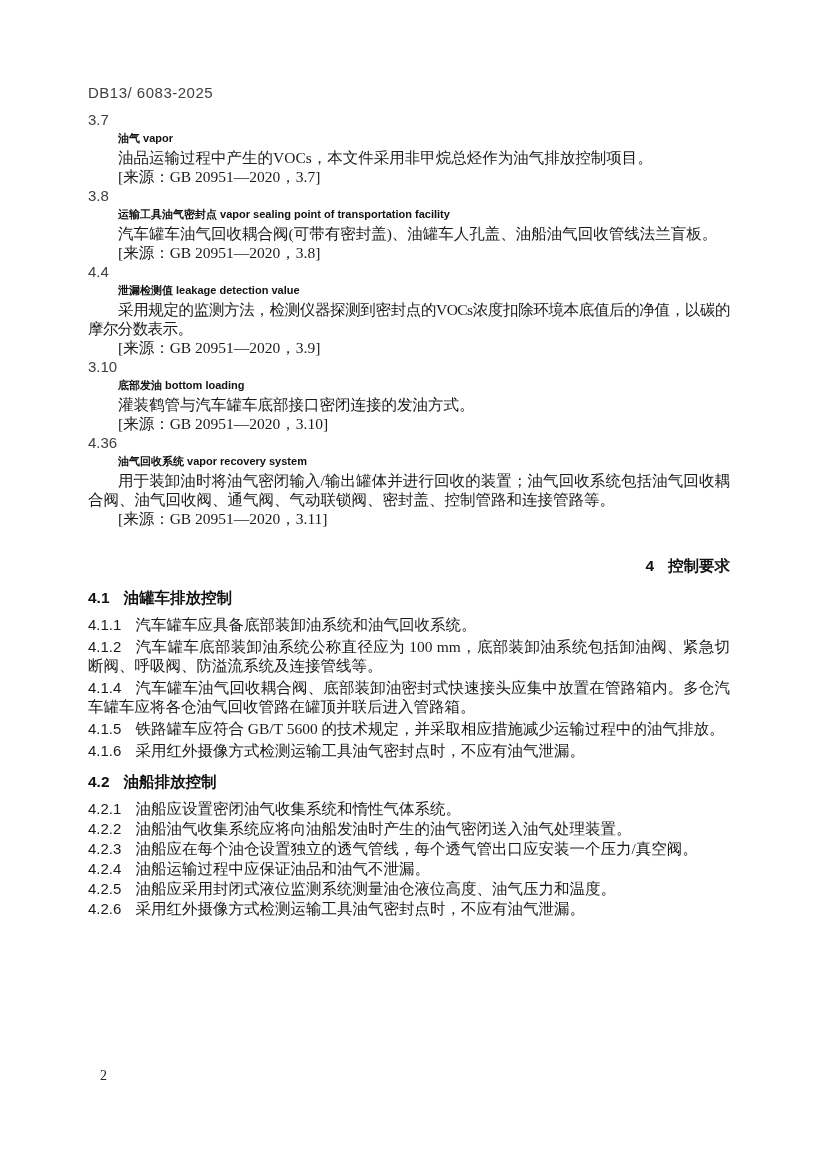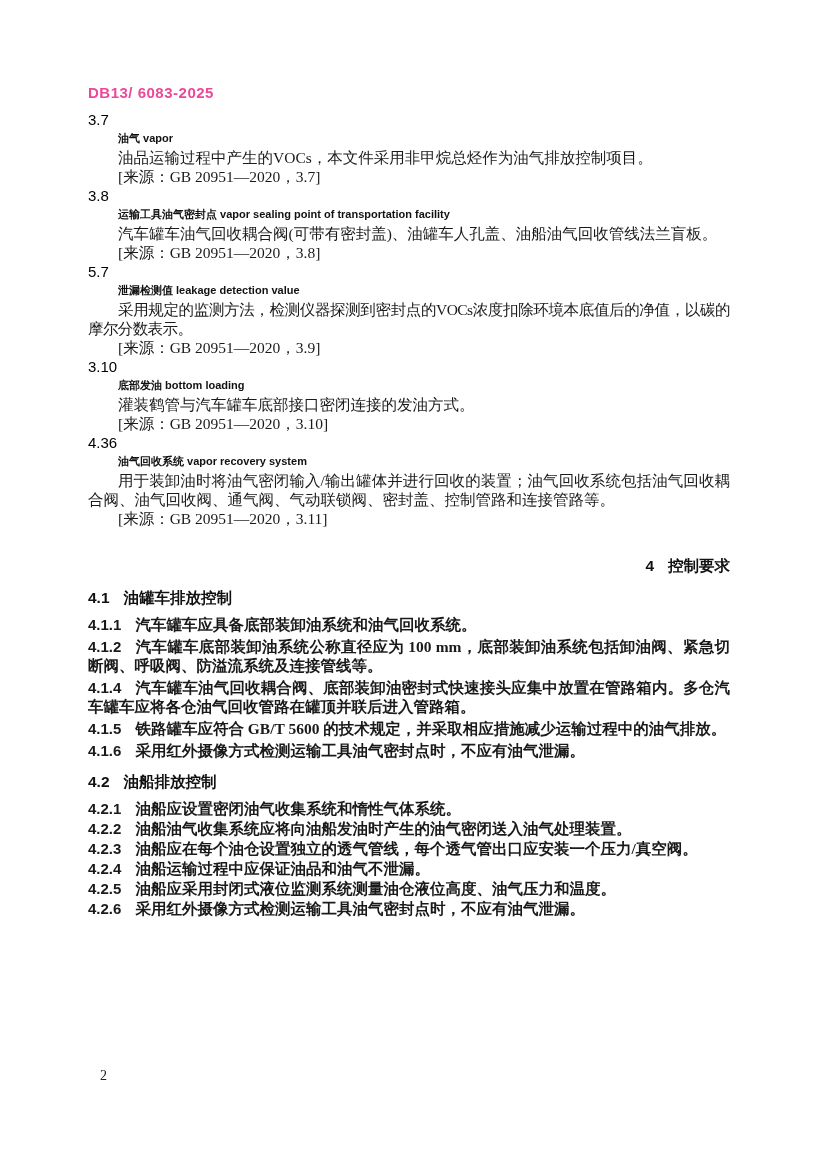--- a/index.html
+++ b/index.html
@@ -14,39 +14,39 @@
     background: #ffffff;
     color: #1a1a1a;
     font-family: "Liberation Serif", "DejaVu Serif", serif;
     overflow: hidden;
   }
   .doc-header {
     position: absolute;
     left: 88px;
     top: 84px;
     font-family: "Liberation Sans", "DejaVu Sans", sans-serif;
-    font-weight: bold;
+    font-weight: normal;
     font-size: 15px;
     letter-spacing: 0.5px;
-    color: #ec4899;
+    color: #404040;
   }
   .content {
     position: absolute;
     left: 88px;
     top: 110px;
     width: 642px;
   }
   .content p { margin: 0; padding: 0; }
 
   
   .t-num {
     font-family: "Liberation Sans", "DejaVu Sans", sans-serif;
     font-size: 15px;
     line-height: 19px;
-    color: #000000;
+    color: #404040;
   }
   .t-term {
     font-family: "Liberation Sans", "DejaVu Sans", sans-serif;
     font-weight: bold;
     font-size: 11px;
     line-height: 19px;
     text-indent: 30px;
     color: #111;
   }
   .t-body {
@@ -69,21 +69,21 @@
     font-size: 15.5px;
     line-height: 20px;
     margin: 0;
     color: #111;
   }
   .h-clause.level1 { margin-top: 28px; text-align: right; }
   .h-clause.level2 { margin-top: 12px; }
   .h-clause .h-num { margin-right: 14px; }
 
   
-  .items { margin-top: 7px; font-weight: bold; }
+  .items { margin-top: 7px; }
   .item {
     font-size: 15.5px;
     line-height: 19px;
     text-align: justify;
     margin-bottom: 3px !important;
   }
   .item .i-num {
     font-family: "Liberation Sans", "DejaVu Sans", sans-serif;
     font-size: 15px;
     margin-right: 14px;
@@ -117,21 +117,21 @@
     </div>
 
     <div>
       <p class="t-num">3.8</p>
       <p class="t-term">运输工具油气密封点 vapor sealing point of transportation facility</p>
       <p class="t-body">汽车罐车油气回收耦合阀(可带有密封盖)、油罐车人孔盖、油船油气回收管线法兰盲板。</p>
       <p class="t-source">[来源：GB 20951—2020，3.8]</p>
     </div>
 
     <div>
-      <p class="t-num">5.7</p>
+      <p class="t-num">4.4</p>
       <p class="t-term">泄漏检测值 leakage detection value</p>
       <p class="t-body tight">采用规定的监测方法，检测仪器探测到密封点的VOCs浓度扣除环境本底值后的净值，以碳的摩尔分数表示。</p>
       <p class="t-source">[来源：GB 20951—2020，3.9]</p>
     </div>
 
     <div>
       <p class="t-num">3.10</p>
       <p class="t-term">底部发油 bottom loading</p>
       <p class="t-body">灌装鹤管与汽车罐车底部接口密闭连接的发油方式。</p>
       <p class="t-source">[来源：GB 20951—2020，3.10]</p>

